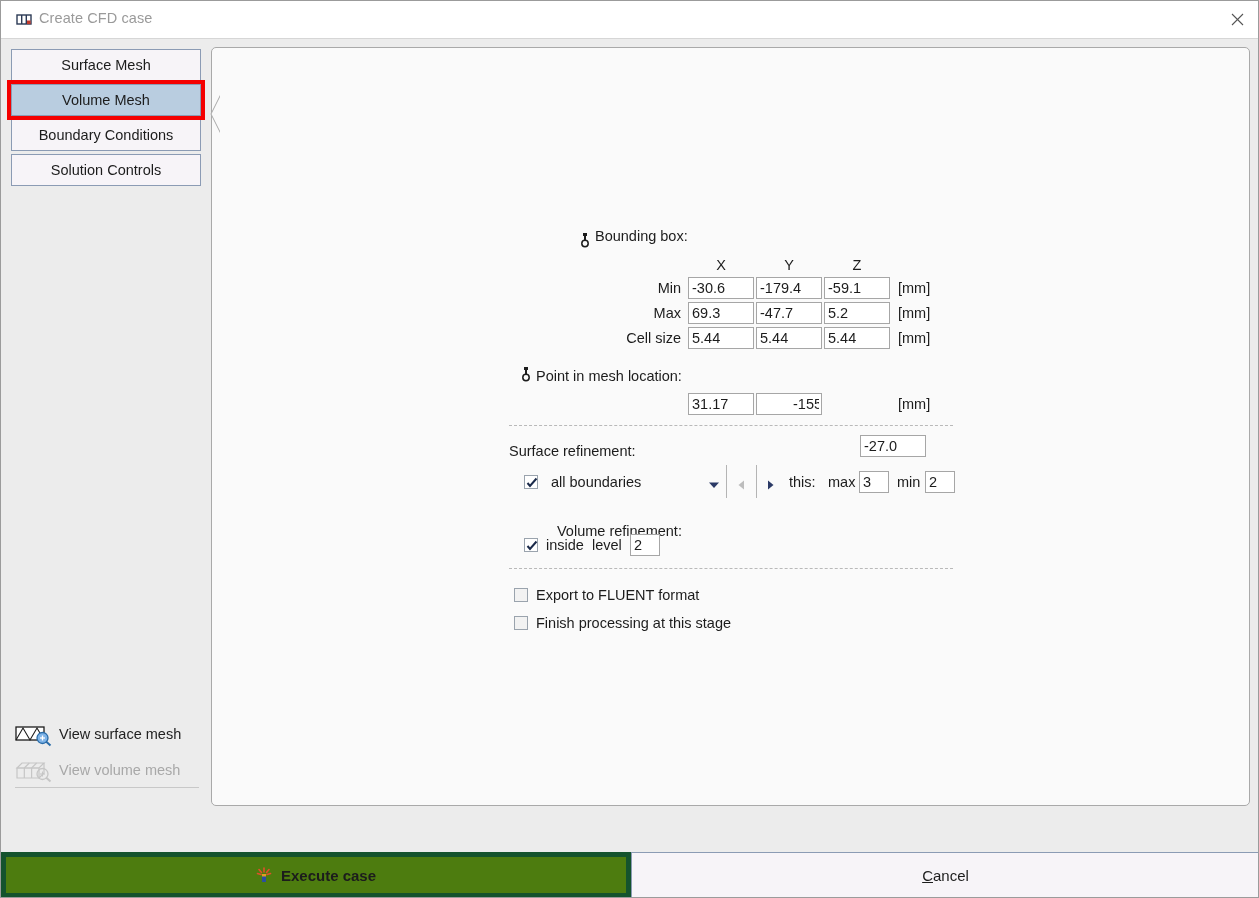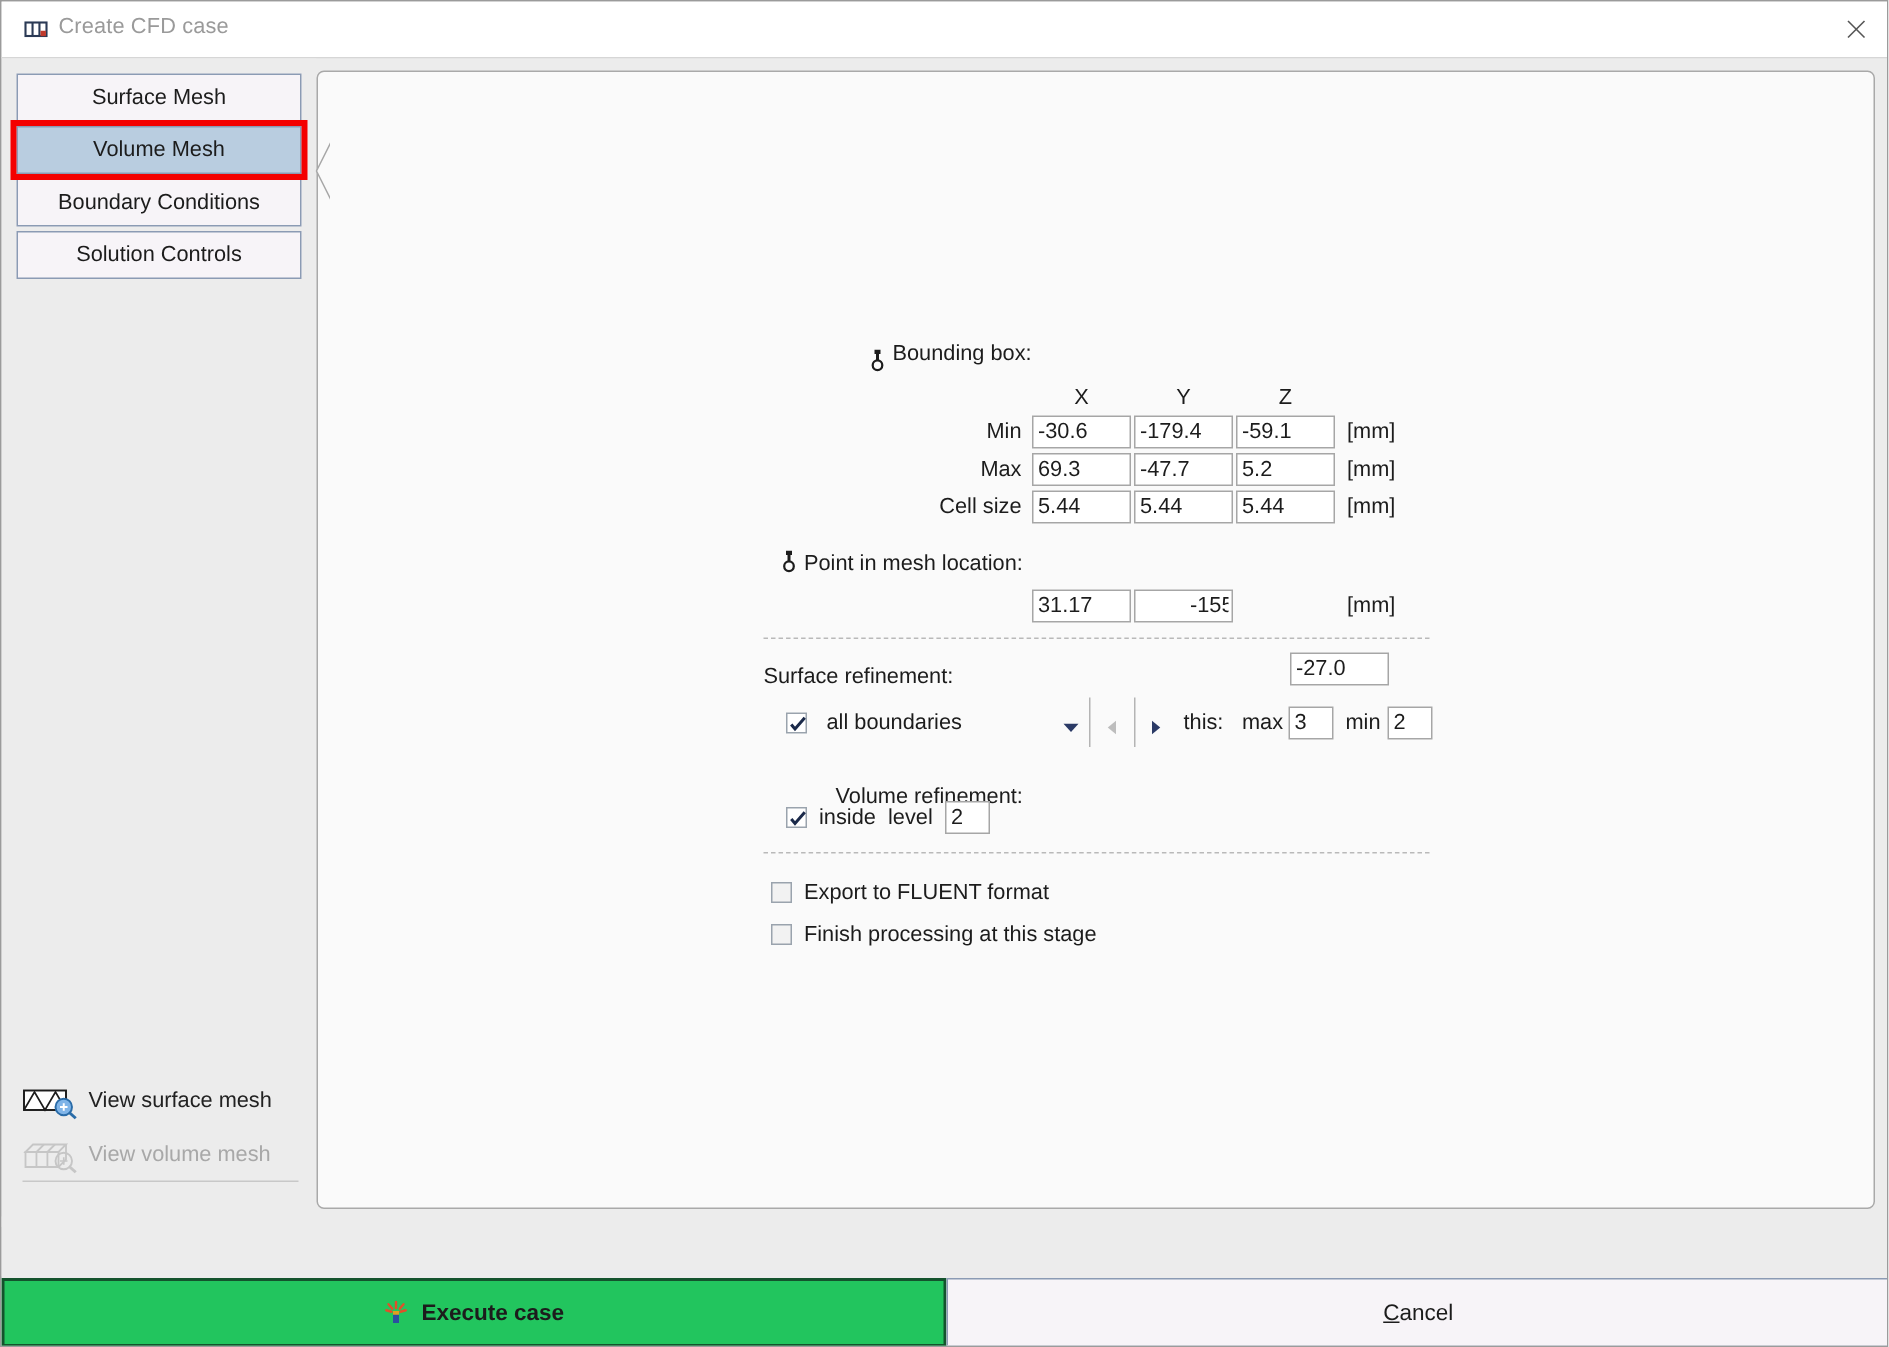--- a/index.html
+++ b/index.html
@@ -182,22 +182,22 @@
   .bottombar {
     position: absolute; left: 0; top: 810px;
     width: 1259px; height: 40px;
     background: #ececec;
   }
 
   
   .execbtn {
     position: absolute; left: 0; top: 851px;
     width: 630px; height: 46px;
-    background: #22c55e;
-    border: 2px solid #14532d;
+    background: #4d7c0f;
+    border: 5px solid #14532d;
     display: flex; align-items: center; justify-content: center;
     font-size: 15px; font-weight: bold; color: #1c1c1c;
     cursor: default;
   }
   .cancelbtn {
     position: absolute; left: 630px; top: 851px;
     width: 629px; height: 46px;
     background: #f7f4f8;
     border: 1px solid #8b9bb4;
     display: flex; align-items: center; justify-content: center;

